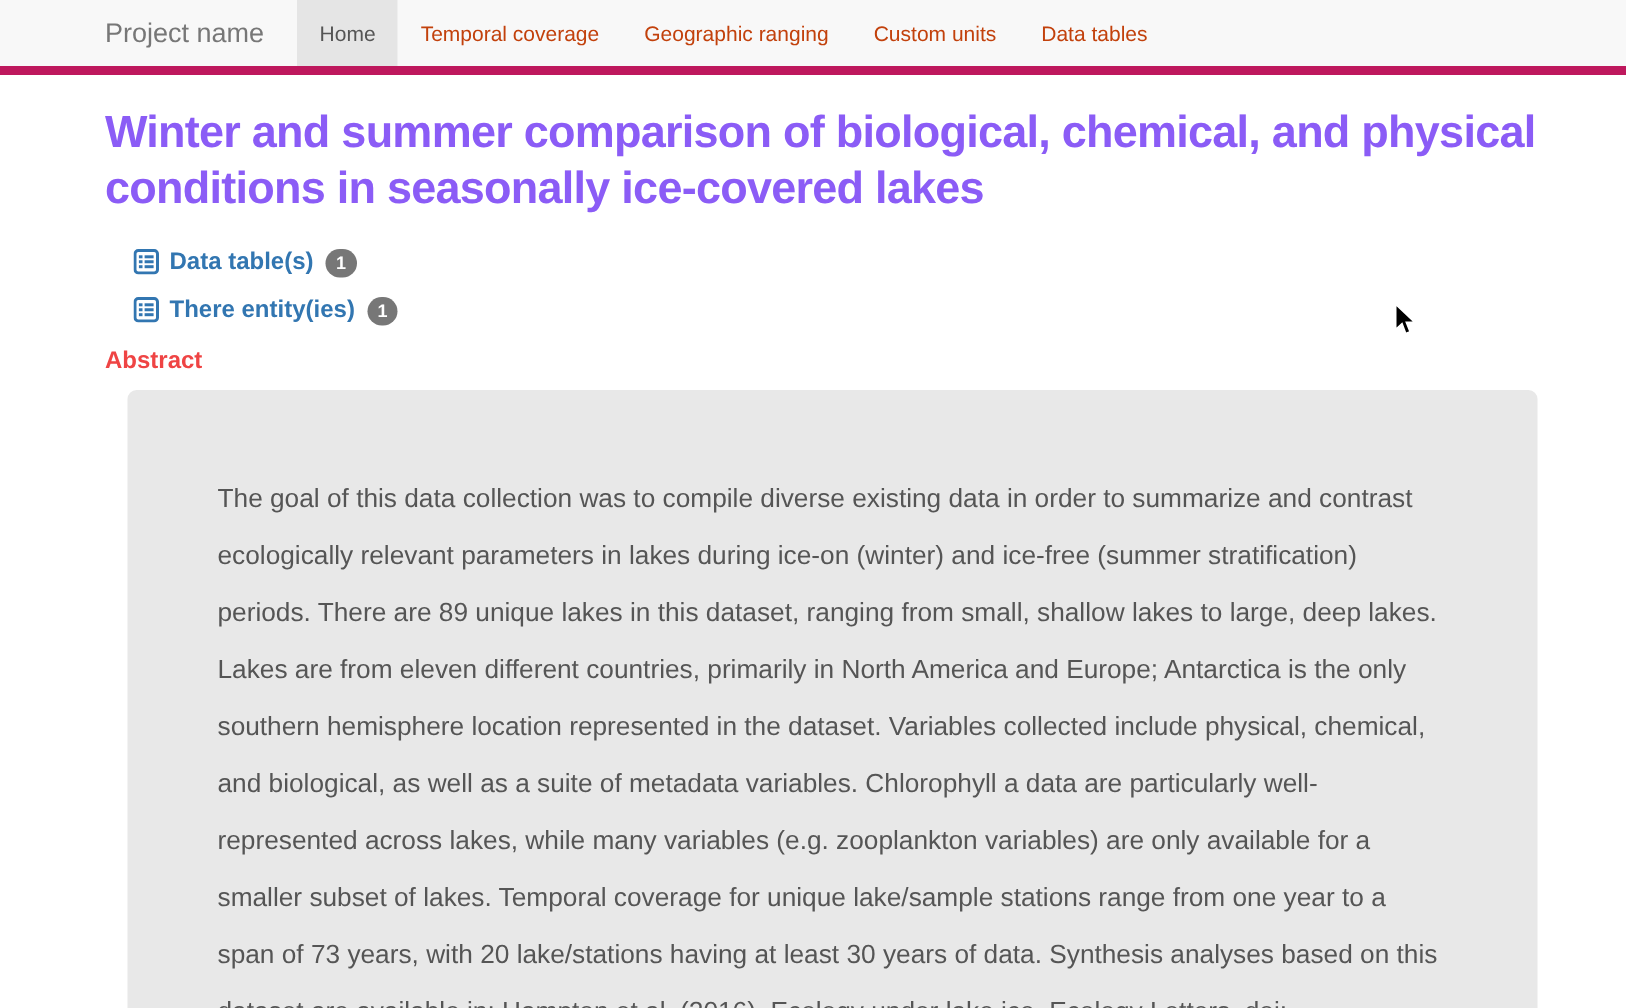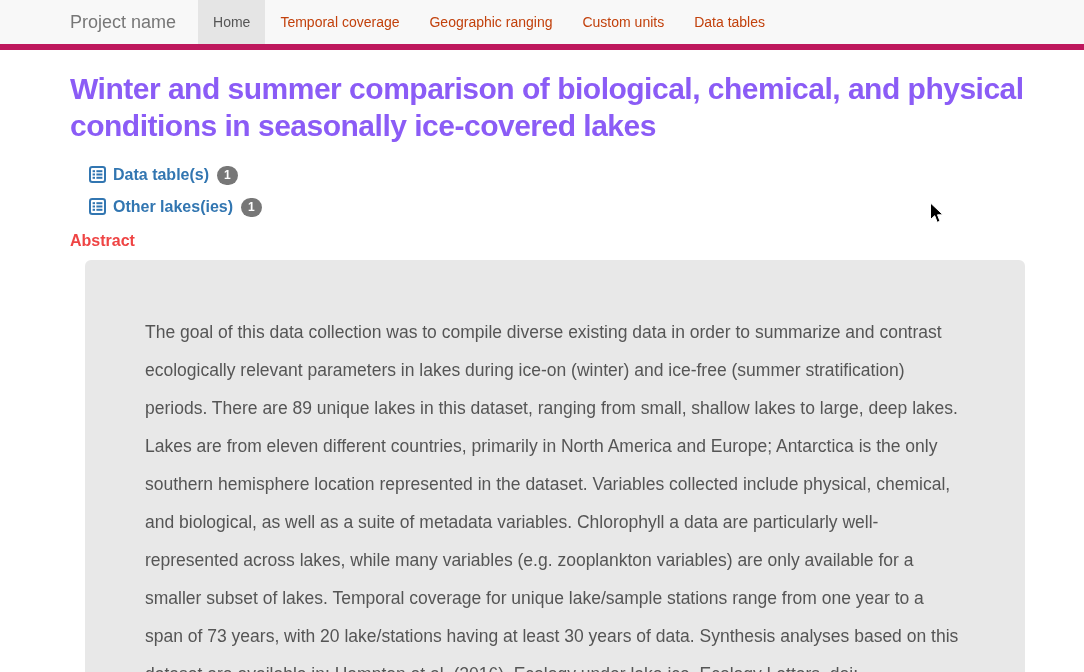--- a/index.html
+++ b/index.html
@@ -89,21 +89,21 @@
       <svg width="17" height="17" viewBox="0 0 17 17">
         <rect x="1" y="1" width="15" height="15" rx="2.2" fill="#ffffff" stroke="#3276b1" stroke-width="2"></rect>
         <rect x="3.6" y="4.2" width="2.4" height="2" fill="#3276b1"></rect>
         <rect x="7.4" y="4.2" width="6" height="2" fill="#3276b1"></rect>
         <rect x="3.6" y="7.5" width="2.4" height="2" fill="#3276b1"></rect>
         <rect x="7.4" y="7.5" width="6" height="2" fill="#3276b1"></rect>
         <rect x="3.6" y="10.8" width="2.4" height="2" fill="#3276b1"></rect>
         <rect x="7.4" y="10.8" width="6" height="2" fill="#3276b1"></rect>
       </svg>
     </span>
-    <span class="lbl">Other lakes(ies)</span>
+    <span class="lbl">There entity(ies)</span>
     <span class="badge">1</span>
   </div>
 
   <h2 class="abstract-heading">Abstract</h2>
 
   <div class="abstract-box">
     <p class="abstract-text">The goal of this data collection was to compile diverse existing data in order to summarize and contrast ecologically relevant parameters in lakes during ice-on (winter) and ice-free (summer stratification) periods. There are 89 unique lakes in this dataset, ranging from small, shallow lakes to large, deep lakes. Lakes are from eleven different countries, primarily in North America and Europe; Antarctica is the only southern hemisphere location represented in the dataset. Variables collected include physical, chemical, and biological, as well as a suite of metadata variables. Chlorophyll a data are particularly well-represented across lakes, while many variables (e.g. zooplankton variables) are only available for a smaller subset of lakes. Temporal coverage for unique lake/sample stations range from one year to a span of 73 years, with 20 lake/stations having at least 30 years of data. Synthesis analyses based on this dataset are available in: Hampton et al. (2016). Ecology under lake ice. Ecology Letters. doi: 10.1111/ele.12699. It must be stressed that the data here are not raw values from the original sampling, but aggregated values, based on varying initial sampling efforts and protocols,</p>
   </div>
 
 </div>

